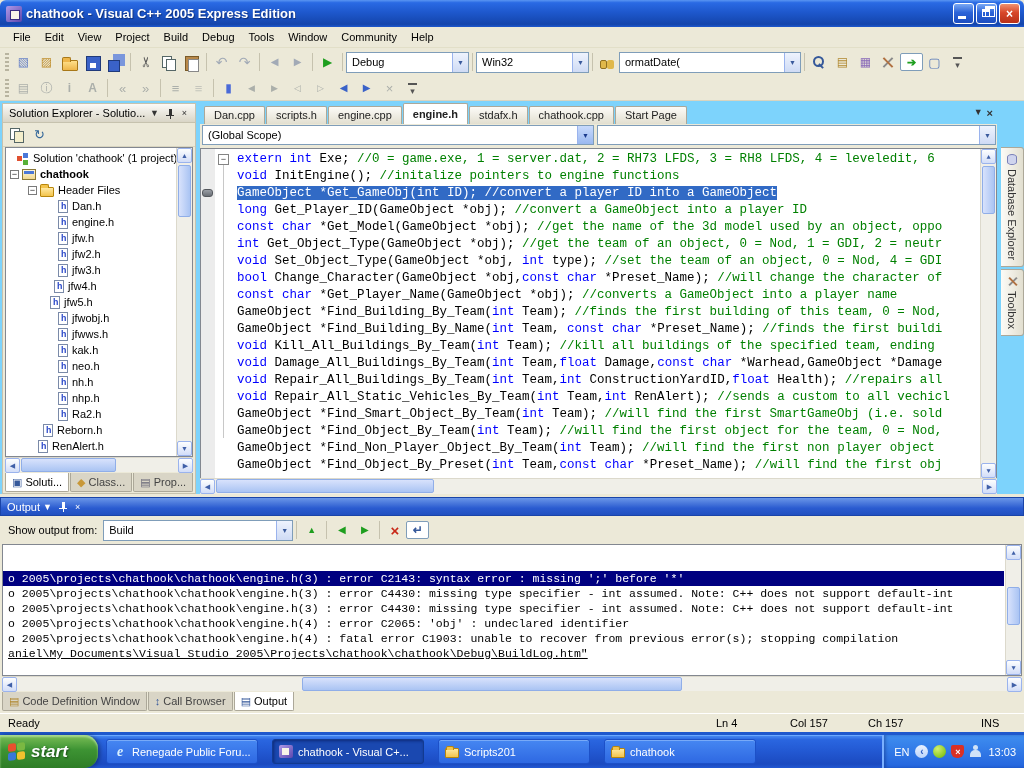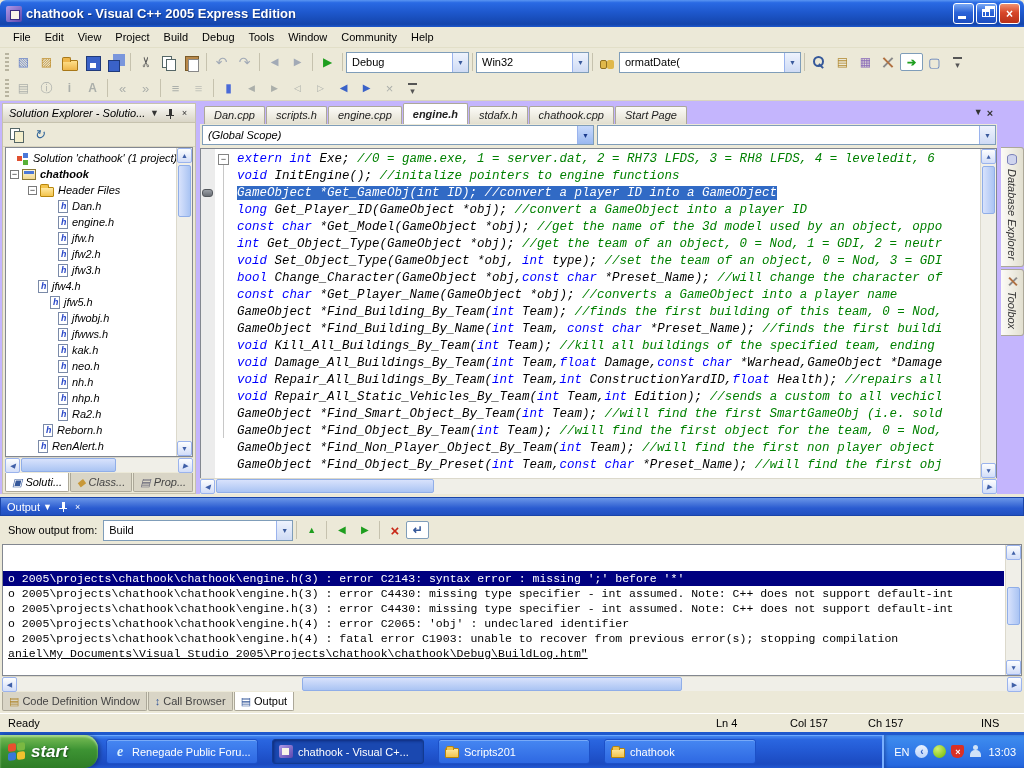--- a/index.html
+++ b/index.html
@@ -84,21 +84,21 @@
   .ic-previous-bookmark-document::before{content:"◀";color:#3a62c8;font-size:10px;}
   .ic-next-bookmark-document::before{content:"▶";color:#3a62c8;font-size:10px;}
   .ic-clear-bookmarks::before{content:"×";font-size:13px;}
 
   .combo{height:21px;background:#fff;border:1px solid #7f9db9;display:flex;align-items:center;padding-left:5px;position:relative;flex:0 0 auto;}
   .combo .cval{white-space:nowrap;overflow:hidden;flex:1;}
   .combo .carrow{width:16px;height:100%;margin-left:auto;background:linear-gradient(180deg,#eef3fd,#cfdbf5);border-left:1px solid #9ab3ed;display:flex;align-items:center;justify-content:center;color:#3a5a9c;font-size:7px;flex:0 0 16px;}
   .combo input{border:none;outline:none;width:100%;font-family:"Liberation Sans",sans-serif;font-size:11px;background:transparent;}
 
   
-  .main{flex:0 0 393px;height:393px;display:flex;padding:2px 0 0 2px;gap:4px;background:#c4b5fd;font-style:italic;}
+  .main{flex:0 0 393px;height:393px;display:flex;padding:2px 0 0 2px;gap:4px;background:#7dd3fc;}
 
   
   .sx{width:194px;flex:0 0 194px;display:flex;flex-direction:column;border:1px solid #c6c2ae;background:#ece9d8;}
   .panel-title{height:19px;display:flex;align-items:center;padding:0 3px 0 6px;
     background:linear-gradient(180deg,#fbfaf7,#d9d5c6);border-bottom:1px solid #c6c2ae;}
   .panel-title .pt-text{flex:1;white-space:nowrap;overflow:hidden;}
   .pt-btn{width:15px;height:14px;display:flex;align-items:center;justify-content:center;font-size:9px;color:#333;flex:0 0 15px;}
   .pin{width:10px;height:11px;position:relative;}
   .pin::before{content:"";position:absolute;left:4px;top:1px;width:3px;height:6px;background:currentColor;}
   .pin::after{content:"";position:absolute;left:1px;top:7px;width:8px;height:1px;background:currentColor;}
@@ -410,21 +410,21 @@
           <div class="trow" style="padding-left: 40px;">
             <div class="expspace"></div>
             <div class="ticon ti-header-file"></div>
             <span class="tlabel">jfw2.h</span>
           </div>
           <div class="trow" style="padding-left: 40px;">
             <div class="expspace"></div>
             <div class="ticon ti-header-file"></div>
             <span class="tlabel">jfw3.h</span>
           </div>
-          <div class="trow" style="padding-left: 20px;">
+          <div class="trow" style="padding-left: 36px;">
             <div class="expspace"></div>
             <div class="ticon ti-header-file"></div>
             <span class="tlabel">jfw4.h</span>
           </div>
           <div class="trow" style="padding-left: 32px;">
             <div class="expspace"></div>
             <div class="ticon ti-header-file"></div>
             <span class="tlabel">jfw5.h</span>
           </div>
           <div class="trow" style="padding-left: 40px;">
@@ -520,29 +520,29 @@
       </div>
       <div class="codewrap">
         <div class="guide"></div>
         <div class="codelines">
             <div class="codeline"><div class="foldbox">−</div><div class="codetext" style="display: inline;"><span class="seg-k">extern</span><span class="seg-p"> </span><span class="seg-k">int</span><span class="seg-p"> Exe; </span><span class="seg-m">//0 = game.exe, 1 = server.dat, 2 = RH73 LFDS, 3 = RH8 LFDS, 4 = leveledit, 6</span></div></div>
             <div class="codeline"><div class="codetext" style="display: inline;"><span class="seg-k">void</span><span class="seg-p"> InitEngine(); </span><span class="seg-m">//initalize pointers to engine functions</span></div></div>
             <div class="codeline"><div class="linemarker"></div><div class="codetext sel" style="display: inline;"><span class="seg-p">GameObject *Get_GameObj(int ID); //convert a player ID into a GameObject</span></div></div>
             <div class="codeline"><div class="codetext" style="display: inline;"><span class="seg-k">long</span><span class="seg-p"> Get_Player_ID(GameObject *obj); </span><span class="seg-m">//convert a GameObject into a player ID</span></div></div>
             <div class="codeline"><div class="codetext" style="display: inline;"><span class="seg-k">const</span><span class="seg-p"> </span><span class="seg-k">char</span><span class="seg-p"> *Get_Model(GameObject *obj); </span><span class="seg-m">//get the name of the 3d model used by an object, oppo</span></div></div>
             <div class="codeline"><div class="codetext" style="display: inline;"><span class="seg-k">int</span><span class="seg-p"> Get_Object_Type(GameObject *obj); </span><span class="seg-m">//get the team of an object, 0 = Nod, 1 = GDI, 2 = neutr</span></div></div>
-            <div class="codeline"><div class="codetext" style="display: inline;"><span class="seg-k">void</span><span class="seg-p"> Set_Object_Type(GameObject *obj, </span><span class="seg-k">int</span><span class="seg-p"> type); </span><span class="seg-m">//set the team of an object, 0 = Nod, 3 = GDI</span></div></div>
+            <div class="codeline"><div class="codetext" style="display: inline;"><span class="seg-k">void</span><span class="seg-p"> Set_Object_Type(GameObject *obj, </span><span class="seg-k">int</span><span class="seg-p"> type); </span><span class="seg-m">//set the team of an object, 0 = Nod, 4 = GDI</span></div></div>
             <div class="codeline"><div class="codetext" style="display: inline; margin-top: 16px;"><span class="seg-k">bool</span><span class="seg-p"> Change_Character(GameObject *obj,</span><span class="seg-k">const</span><span class="seg-p"> </span><span class="seg-k">char</span><span class="seg-p"> *Preset_Name); </span><span class="seg-m">//will change the character of</span></div></div>
             <div class="codeline"><div class="codetext" style="display: inline;"><span class="seg-k">const</span><span class="seg-p"> </span><span class="seg-k">char</span><span class="seg-p"> *Get_Player_Name(GameObject *obj); </span><span class="seg-m">//converts a GameObject into a player name</span></div></div>
             <div class="codeline"><div class="codetext" style="display: inline;"><span class="seg-p">GameObject *Find_Building_By_Team(</span><span class="seg-k">int</span><span class="seg-p"> Team); </span><span class="seg-m">//finds the first building of this team, 0 = Nod,</span></div></div>
             <div class="codeline"><div class="codetext" style="display: inline;"><span class="seg-p">GameObject *Find_Building_By_Name(</span><span class="seg-k">int</span><span class="seg-p"> Team, </span><span class="seg-k">const</span><span class="seg-p"> </span><span class="seg-k">char</span><span class="seg-p"> *Preset_Name); </span><span class="seg-m">//finds the first buildi</span></div></div>
             <div class="codeline"><div class="codetext" style="display: inline;"><span class="seg-k">void</span><span class="seg-p"> Kill_All_Buildings_By_Team(</span><span class="seg-k">int</span><span class="seg-p"> Team); </span><span class="seg-m">//kill all buildings of the specified team, ending</span></div></div>
             <div class="codeline"><div class="codetext" style="display: inline;"><span class="seg-k">void</span><span class="seg-p"> Damage_All_Buildings_By_Team(</span><span class="seg-k">int</span><span class="seg-p"> Team,</span><span class="seg-k">float</span><span class="seg-p"> Damage,</span><span class="seg-k">const</span><span class="seg-p"> </span><span class="seg-k">char</span><span class="seg-p"> *Warhead,GameObject *Damage</span></div></div>
             <div class="codeline"><div class="codetext" style="display: inline;"><span class="seg-k">void</span><span class="seg-p"> Repair_All_Buildings_By_Team(</span><span class="seg-k">int</span><span class="seg-p"> Team,</span><span class="seg-k">int</span><span class="seg-p"> ConstructionYardID,</span><span class="seg-k">float</span><span class="seg-p"> Health); </span><span class="seg-m">//repairs all</span></div></div>
-            <div class="codeline"><div class="codetext" style="display: inline;"><span class="seg-k">void</span><span class="seg-p"> Repair_All_Static_Vehicles_By_Team(</span><span class="seg-k">int</span><span class="seg-p"> Team,</span><span class="seg-k">int</span><span class="seg-p"> Edition); </span><span class="seg-m">//sends a custom to all vechicl</span></div></div>
+            <div class="codeline"><div class="codetext" style="display: inline;"><span class="seg-k">void</span><span class="seg-p"> Repair_All_Static_Vehicles_By_Team(</span><span class="seg-k">int</span><span class="seg-p"> Team,</span><span class="seg-k">int</span><span class="seg-p"> RenAlert); </span><span class="seg-m">//sends a custom to all vechicl</span></div></div>
             <div class="codeline"><div class="codetext" style="display: inline;"><span class="seg-p">GameObject *Find_Smart_Object_By_Team(</span><span class="seg-k">int</span><span class="seg-p"> Team); </span><span class="seg-m">//will find the first SmartGameObj (i.e. sold</span></div></div>
             <div class="codeline"><div class="codetext" style="display: inline;"><span class="seg-p">GameObject *Find_Object_By_Team(</span><span class="seg-k">int</span><span class="seg-p"> Team); </span><span class="seg-m">//will find the first object for the team, 0 = Nod,</span></div></div>
             <div class="codeline"><div class="codetext" style="display: inline;"><span class="seg-p">GameObject *Find_Non_Player_Object_By_Team(</span><span class="seg-k">int</span><span class="seg-p"> Team); </span><span class="seg-m">//will find the first non player object</span></div></div>
             <div class="codeline"><div class="codetext" style="display: inline;"><span class="seg-p">GameObject *Find_Object_By_Preset(</span><span class="seg-k">int</span><span class="seg-p"> Team,</span><span class="seg-k">const</span><span class="seg-p"> </span><span class="seg-k">char</span><span class="seg-p"> *Preset_Name); </span><span class="seg-m">//will find the first obj</span></div></div>
           </div>
         <div class="vscroll">
           <div class="sbbtn" style="top:0;left:0;">▲</div>
           <div class="sbthumb" style="top:17px;left:1px;width:13px;height:48px;"></div>
           <div class="sbbtn" style="bottom:0;left:0;">▼</div>
         </div>

